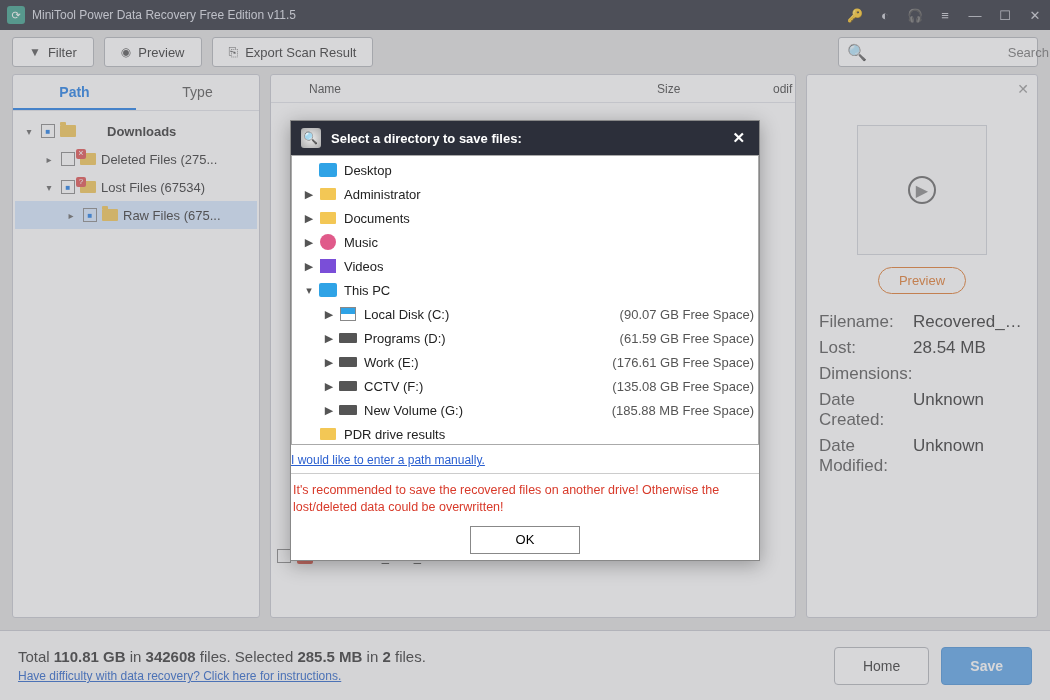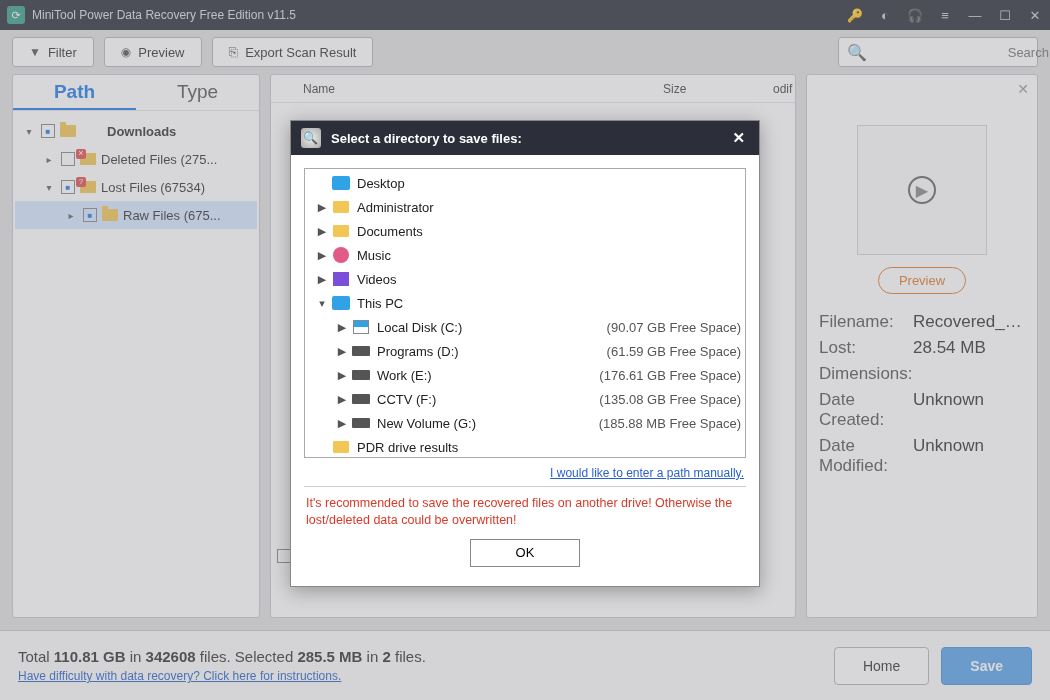--- a/index.html
+++ b/index.html
@@ -21,41 +21,41 @@
 .search { width: 200px; height: 30px; border: 1px solid #b3b5bb; background: #fff; border-radius: 3px; display: flex; align-items: center; padding: 0 8px; color: #999; }
 .search input { border: none; outline: none; flex: 1; font-size: 13px; color: #333; background: transparent; text-align: right; }
 .search .ic { margin-right: 6px; color: #888; }
 
 .body3 { position: absolute; top: 44px; left: 0; right: 0; bottom: 0; display: flex; padding: 0 12px 12px 12px; gap: 10px; }
 .panel { background: #fff; border: 1px solid #c6c8cf; border-radius: 3px; }
 
 
 .sidebar { width: 248px; display: flex; flex-direction: column; }
 .tabs { display: flex; height: 36px; border-bottom: 1px solid #e0e2e8; }
-.tab { flex: 1; display: flex; align-items: center; justify-content: center; font-size: 19px; color: #555; cursor: pointer; border-bottom: 2px solid transparent; }
+.tab { flex: 1; display: flex; align-items: center; justify-content: center; font-size: 14px; color: #555; cursor: pointer; border-bottom: 2px solid transparent; }
 .tab.active { color: #1f7de6; border-bottom-color: #1f7de6; font-weight: 600; }
 .tree { padding: 6px 2px; font-size: 13px; color: #333; overflow: auto; }
 .tnode { display: flex; align-items: center; height: 28px; padding-right: 4px; cursor: pointer; white-space: nowrap; }
 .tnode .exp { width: 16px; text-align: center; color: #666; font-size: 10px; }
 .tnode .cb { width: 14px; height: 14px; border: 1px solid #888; margin: 0 4px; display: inline-flex; align-items: center; justify-content: center; font-size: 9px; color: #1f7de6; }
 .tnode .cb.partial::after { content: '■'; color: #1f7de6; font-size: 8px; }
 .tnode .fic { width: 18px; height: 16px; margin-right: 4px; display: inline-flex; align-items: center; justify-content: center; }
 .tnode .lbl { overflow: hidden; text-overflow: ellipsis; }
 .tnode.selected { background: #d6e8ff; }
 .ind1 { padding-left: 6px; } .ind2 { padding-left: 26px; } .ind3 { padding-left: 48px; }
 .folder-ic { width: 16px; height: 12px; background: #f3c755; border-radius: 1px; position: relative; }
 .folder-ic::before { content: ''; position: absolute; top: -3px; left: 0; width: 6px; height: 3px; background: #f3c755; border-radius: 1px 1px 0 0; }
 .lost-ic { background: #f3c755; width: 16px; height: 12px; position: relative; border-radius: 1px; }
 .lost-ic::after { content: '?'; position: absolute; left: -4px; top: -4px; width: 10px; height: 10px; background: #e05050; color: #fff; font-size: 8px; border-radius: 2px; text-align: center; line-height: 10px; }
 .del-ic { background: #f3c755; width: 16px; height: 12px; border-radius: 1px; position: relative; }
 .del-ic::after { content: '×'; position: absolute; left: -4px; top: -4px; width: 10px; height: 10px; background: #e05050; color: #fff; font-size: 9px; border-radius: 2px; text-align: center; line-height: 9px; }
 
 
 .filelist { flex: 1; position: relative; }
-.fl-header { height: 28px; border-bottom: 1px solid #e0e2e8; display: flex; align-items: center; font-size: 12px; color: #444; }
+.fl-header { height: 28px; border-bottom: 1px solid #e0e2e8; display: flex; align-items: center; font-size: 12px; color: #444; gap: 6px; }
 .fl-header .hc { padding: 0 8px; }
 .fl-header .hc.name { flex: 1; }
 .fl-body { position: absolute; top: 28px; left: 0; right: 0; bottom: 0; overflow: hidden; font-size: 13px; color: #333; }
 .frow { display: flex; align-items: center; height: 26px; padding: 0 6px; }
 .frow .cb { width: 14px; height: 14px; border: 1px solid #888; margin-right: 6px; }
 .frow .mic { width: 16px; height: 16px; margin-right: 6px; background: #de5a4a; border-radius: 2px; position: relative; }
 .frow .mic::after { content: '▶'; position: absolute; color: #fff; font-size: 7px; left: 5px; top: 3px; }
 .frow .nm { flex: 1; overflow: hidden; text-overflow: ellipsis; white-space: nowrap; }
 .frow .sz { width: 100px; text-align: left; color: #555; }
 
@@ -81,36 +81,36 @@
 
 
 .overlay { position: absolute; inset: 0; background: rgba(140,140,145,0.35); }
 
 
 .dialog { position: absolute; left: 290px; top: 120px; width: 470px; background: #fff; border: 1px solid #888; box-shadow: 0 4px 18px rgba(0,0,0,0.3); }
 .dlg-title { height: 34px; background: #2c2f3a; color: #fff; display: flex; align-items: center; padding: 0 10px; font-size: 13px; font-weight: 600; }
 .dlg-title .dic { width: 20px; height: 20px; margin-right: 10px; background: radial-gradient(circle,#eee,#aaa); border-radius: 3px; display: flex; align-items: center; justify-content: center; font-size: 12px; }
 .dlg-title .spacer { flex: 1; }
 .dlg-title .x { cursor: pointer; font-size: 15px; color: #fff; padding: 2px 4px; }
-.dlg-body { padding: 13px; }
+.dlg-body { padding: 0; }
 .dtree-wrap { border: 1px solid #aaa; height: 290px; overflow: auto; position: relative; padding: 2px 0; font-size: 13px; color: #222; }
 .dnode { display: flex; align-items: center; height: 24px; white-space: nowrap; cursor: pointer; }
 .dnode .exp { width: 18px; text-align: center; color: #555; font-size: 11px; }
 .dnode .dfic { width: 20px; height: 16px; margin-right: 6px; display: inline-flex; align-items: center; justify-content: center; }
 .dnode .dtxt { flex: 1; overflow: hidden; text-overflow: ellipsis; }
 .dnode .free { color: #555; margin-left: 6px; padding-right: 4px; }
 .di1 { padding-left: 8px; } .di2 { padding-left: 28px; }
 .fic-desktop { width: 18px; height: 14px; background: #2fa3e6; border-radius: 2px; }
 .fic-folder { width: 16px; height: 12px; background: #f3c755; border-radius: 1px; }
 .fic-music { width: 16px; height: 16px; background: #e05a8a; border-radius: 50%; }
 .fic-video { width: 16px; height: 14px; background: #7a4ed8; }
 .fic-pc { width: 18px; height: 14px; background: #2fa3e6; border-radius: 2px; position: relative; }
 .fic-drive { width: 18px; height: 10px; background: #555; border-radius: 1px; }
 .fic-cdrive { width: 16px; height: 14px; background: linear-gradient(#2fa3e6 50%, #fff 50%); border: 1px solid #888; }
-.manual { text-align: right; margin: 8px 2px 4px 0; font-size: 12px; }
+.manual { margin: 8px 2px 4px 0; font-size: 12px; }
 .manual a { color: #2a5fd0; text-decoration: underline; cursor: pointer; }
 .dlg-sep { height: 1px; background: #ccc; margin: 6px 0 8px 0; }
 .warn { color: #d83a2a; font-size: 12.5px; line-height: 1.35; margin: 0 2px 10px 2px; }
 .dlg-btns { display: flex; justify-content: center; gap: 12px; margin-bottom: 6px; }
 .dbtn { width: 110px; height: 28px; border: 1px solid #888; background: #fff; font-size: 13px; cursor: pointer; }
 
 
 .dtree-wrap::-webkit-scrollbar { width: 16px; }
 .dtree-wrap::-webkit-scrollbar-thumb { background: #c6c8cf; border: 3px solid #f0f0f0; }
 .dtree-wrap::-webkit-scrollbar-track { background: #f0f0f0; }

